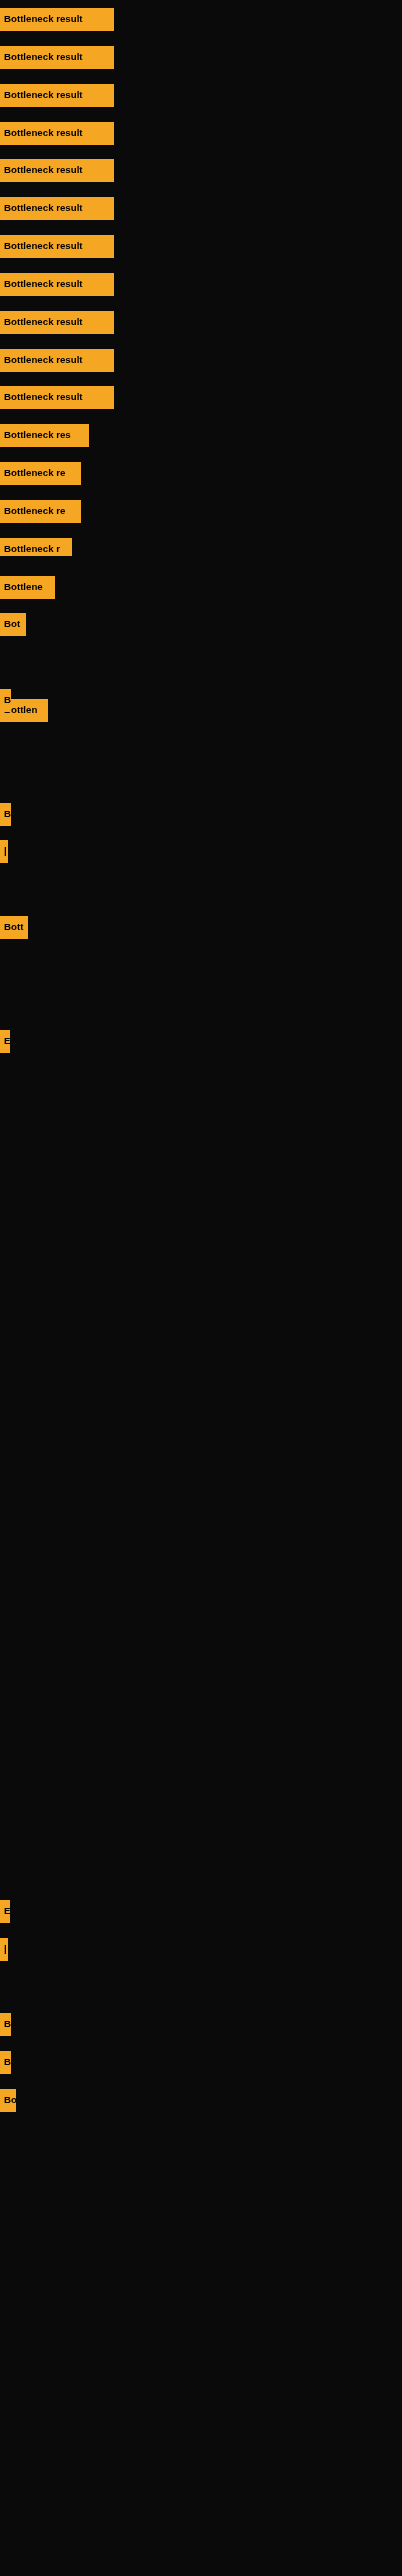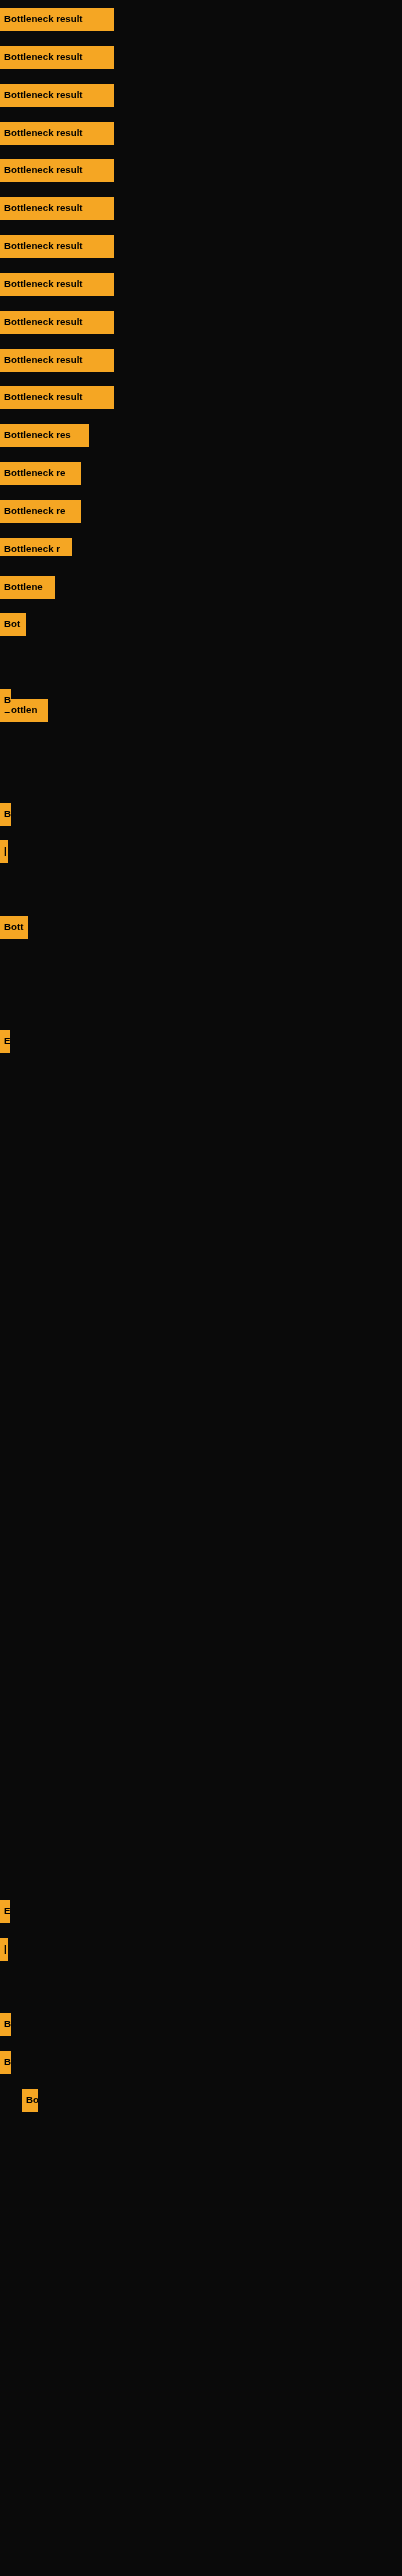--- a/index.html
+++ b/index.html
@@ -43,17 +43,17 @@
       <div style="position: absolute; top: 643px; left: 0px; height: 22.5px;"><span style="background-color: rgb(245, 166, 35); color: rgb(0, 0, 0); font-size: 9.7px; font-weight: bold; padding: 3.2px 4px; display: inline-block; height: 22.5px; line-height: 16px; white-space: nowrap; overflow: hidden; max-width: 48px; min-width: 48px; margin-top: 48px;">Bottlen</span></div>
       <div style="position: absolute; top: 681px; left: 0px; height: 22.5px;"><span style="background-color: rgb(245, 166, 35); color: rgb(0, 0, 0); font-size: 9.7px; font-weight: bold; padding: 3.2px 4px; display: inline-block; height: 22.5px; line-height: 16px; white-space: nowrap; overflow: hidden; max-width: 11.3px; min-width: 11.3px;">B</span></div>
       <div style="position: absolute; top: 795px; left: 0px; height: 22.5px;"><span style="background-color: rgb(245, 166, 35); color: rgb(0, 0, 0); font-size: 9.7px; font-weight: bold; padding: 3.2px 4px; display: inline-block; height: 22.5px; line-height: 16px; white-space: nowrap; overflow: hidden; max-width: 11.3px; min-width: 11.3px;">B</span></div>
       <div style="position: absolute; top: 832px; left: 0px; height: 22.5px;"><span style="background-color: rgb(245, 166, 35); color: rgb(0, 0, 0); font-size: 9.7px; font-weight: bold; padding: 3.2px 4px; display: inline-block; height: 22.5px; line-height: 16px; white-space: nowrap; overflow: hidden; max-width: 4px; min-width: 4px;">|</span></div>
       <div style="position: absolute; top: 908px; left: 0px; height: 22.5px;"><span style="background-color: rgb(245, 166, 35); color: rgb(0, 0, 0); font-size: 9.7px; font-weight: bold; padding: 3.2px 4px; display: inline-block; height: 22.5px; line-height: 16px; white-space: nowrap; overflow: hidden; max-width: 28px; min-width: 28px;">Bott</span></div>
       <div style="position: absolute; top: 1022px; left: 0px; height: 22.5px;"><span style="background-color: rgb(245, 166, 35); color: rgb(0, 0, 0); font-size: 9.7px; font-weight: bold; padding: 3.2px 4px; display: inline-block; height: 22.5px; line-height: 16px; white-space: nowrap; overflow: hidden; max-width: 9.7px; min-width: 9.7px;">E</span></div>
       <div style="position: absolute; top: 1892px; left: 0px; height: 22.5px;"><span style="background-color: rgb(245, 166, 35); color: rgb(0, 0, 0); font-size: 9.7px; font-weight: bold; padding: 3.2px 4px; display: inline-block; height: 22.5px; line-height: 16px; white-space: nowrap; overflow: hidden; max-width: 9.7px; min-width: 9.7px;">E</span></div>
       <div style="position: absolute; top: 1930px; left: 0px; height: 22.5px;"><span style="background-color: rgb(245, 166, 35); color: rgb(0, 0, 0); font-size: 9.7px; font-weight: bold; padding: 3.2px 4px; display: inline-block; height: 22.5px; line-height: 16px; white-space: nowrap; overflow: hidden; max-width: 4px; min-width: 4px;">|</span></div>
       <div style="position: absolute; top: 2005px; left: 0px; height: 22.5px;"><span style="background-color: rgb(245, 166, 35); color: rgb(0, 0, 0); font-size: 9.7px; font-weight: bold; padding: 3.2px 4px; display: inline-block; height: 22.5px; line-height: 16px; white-space: nowrap; overflow: hidden; max-width: 11.3px; min-width: 11.3px;">B</span></div>
       <div style="position: absolute; top: 2043px; left: 0px; height: 22.5px;"><span style="background-color: rgb(245, 166, 35); color: rgb(0, 0, 0); font-size: 9.7px; font-weight: bold; padding: 3.2px 4px; display: inline-block; height: 22.5px; line-height: 16px; white-space: nowrap; overflow: hidden; max-width: 11.3px; min-width: 11.3px;">B</span></div>
-      <div style="position: absolute; top: 2081px; left: 0px; height: 22.5px;"><span style="background-color: rgb(245, 166, 35); color: rgb(0, 0, 0); font-size: 9.7px; font-weight: bold; padding: 3.2px 4px; display: inline-block; height: 22.5px; line-height: 16px; white-space: nowrap; overflow: hidden; max-width: 16px; min-width: 16px; margin-left: 22px;">Bo</span></div>
+      <div style="position: absolute; top: 2081px; left: 0px; height: 22.5px;"><span style="background-color: rgb(245, 166, 35); color: rgb(0, 0, 0); font-size: 9.7px; font-weight: bold; padding: 3.2px 4px; display: inline-block; height: 22.5px; line-height: 16px; white-space: nowrap; overflow: hidden; max-width: 16px; min-width: 16px;">Bo</span></div>
     </div>
 
 </div>
 
 
 </body></html>

